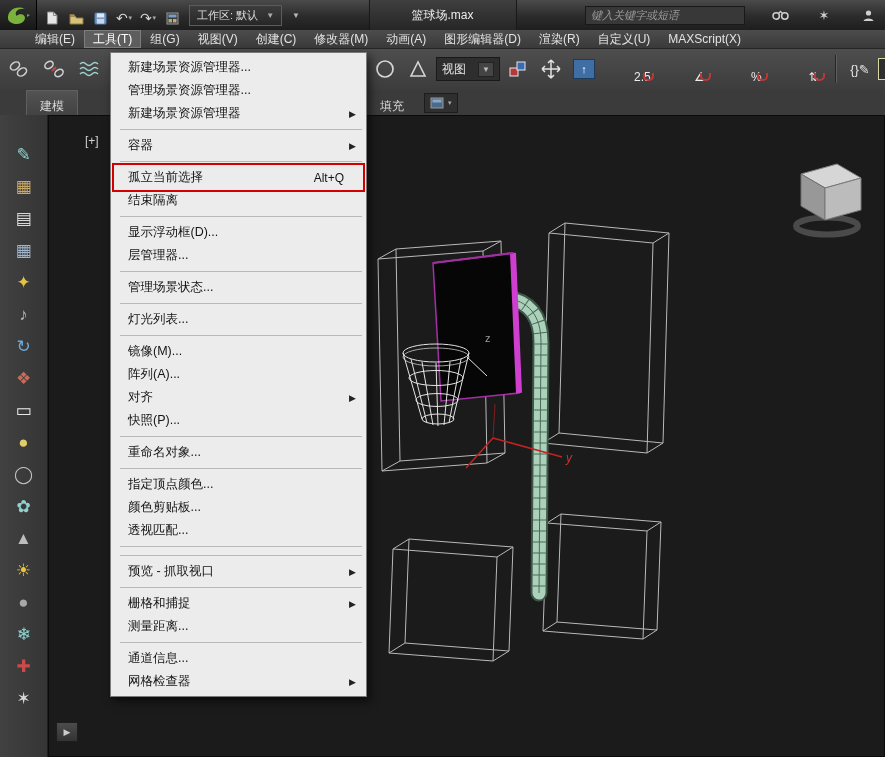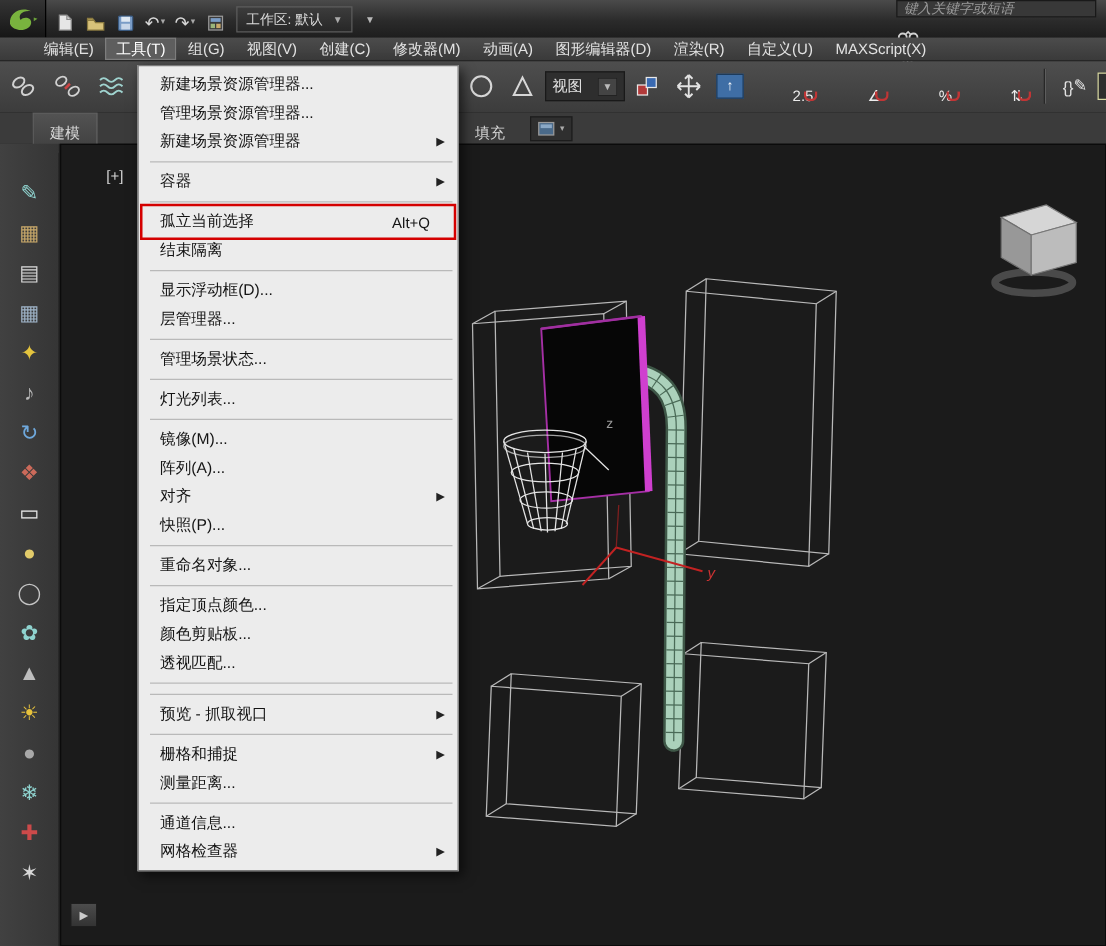--- a/index.html
+++ b/index.html
@@ -20,21 +20,21 @@
   .qicon .dd{font-size:7px;color:#a8a8a8;margin-left:1px;}
   .workspace-dd{display:flex;align-items:center;gap:8px;height:19px;padding:0 7px;
     border:1px solid #5c5c5c;background:linear-gradient(#3c3c3c,#272727);
     color:#dcdcdc;font-size:11px;margin-left:4px;white-space:nowrap;}
   .workspace-dd .dd{font-size:8px;color:#aaa;}
   .qat-more{margin-left:4px;color:#b8b8b8;font-size:8px;padding:4px;}
   .title-center{position:absolute;left:50%;top:0;transform:translateX(-50%);
     height:30px;display:flex;align-items:center;padding:0 42px;
     background:linear-gradient(#3f3f3f,#262626);border-left:1px solid #1a1a1a;border-right:1px solid #1a1a1a;
     color:#ececec;font-size:12px;white-space:nowrap;}
-  .search-area{position:absolute;right:8px;top:0;height:30px;display:flex;gap:9px;flex-direction:column;}
+  .search-area{position:absolute;right:8px;top:0;height:30px;display:flex;align-items:center;gap:26px;}
   .kw{width:148px;height:17px;background:#383838;border:1px solid #191919;color:#c8c8c8;
     font-size:11px;padding:0 5px;outline:none;}
   .kw::placeholder{color:#9a9a9a;font-style:italic;}
   .ticon{display:flex;align-items:center;justify-content:center;width:18px;height:18px;color:#d0d0d0;font-size:13px;}
 
   
   .menubar{position:absolute;left:0;top:30px;width:885px;height:19px;
     background:linear-gradient(#4c4c4c,#3a3a3a);border-bottom:1px solid #262626;
     display:flex;align-items:stretch;padding-left:26px;box-sizing:border-box;}
   .mb-item{padding:0 9px;font-size:12px;color:#e2e2e2;display:flex;align-items:center;white-space:nowrap;}
@@ -146,20 +146,21 @@
             <rect x="2.5" y="7" width="3.5" height="3.5" fill="#9ab47a"></rect>
             <rect x="7" y="7" width="3.5" height="3.5" fill="#c9a96a"></rect>
           </svg>
       </div>
       <div class="workspace-dd">
         <span>工作区: 默认</span>
         <span class="dd">▼</span>
       </div>
       <div class="qat-more">▼</div>
     </div>
+    <div class="title-center">篮球场.max</div>
     <div class="search-area">
       <input class="kw" placeholder="键入关键字或短语" style="">
       <div class="ticon">
         <svg width="17" height="12" viewBox="0 0 17 12">
             <circle cx="4.2" cy="7" r="3.2" fill="none" stroke="#d0d0d0" stroke-width="1.5"></circle>
             <circle cx="12.8" cy="7" r="3.2" fill="none" stroke="#d0d0d0" stroke-width="1.5"></circle>
             <path d="M6.5 4.5 L8.5 2.5 L10.5 4.5" fill="none" stroke="#d0d0d0" stroke-width="1.3"></path>
           </svg>
       </div>
       <div class="ticon">✶</div>

